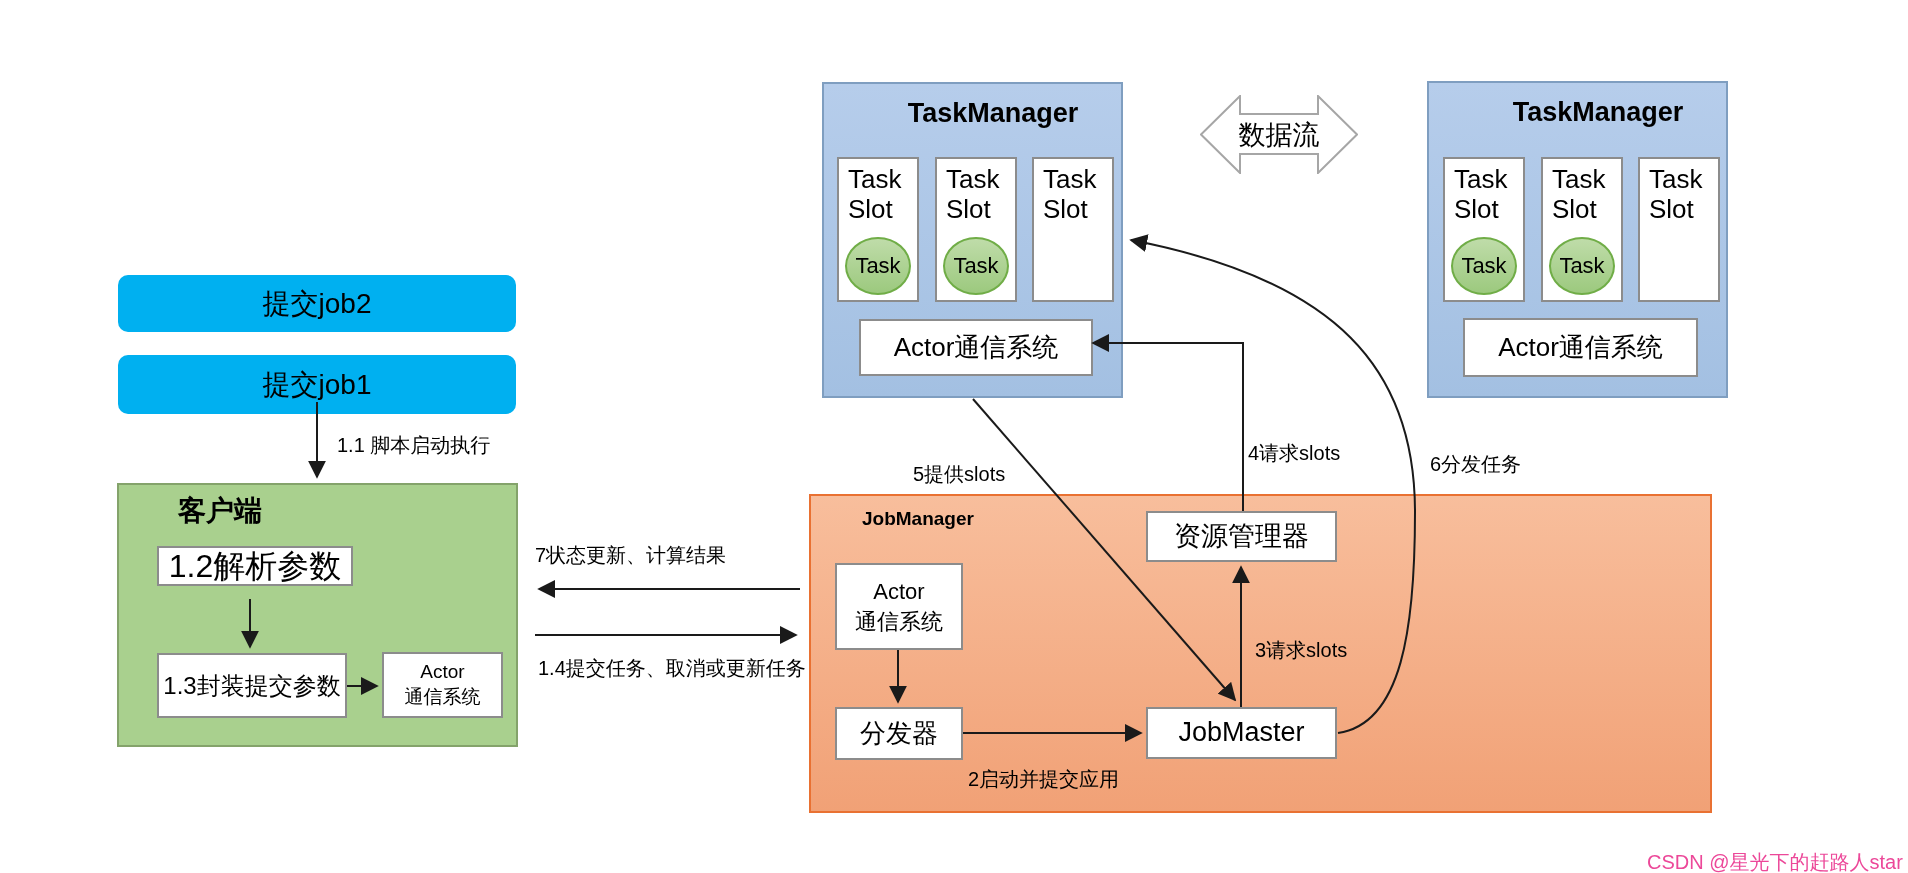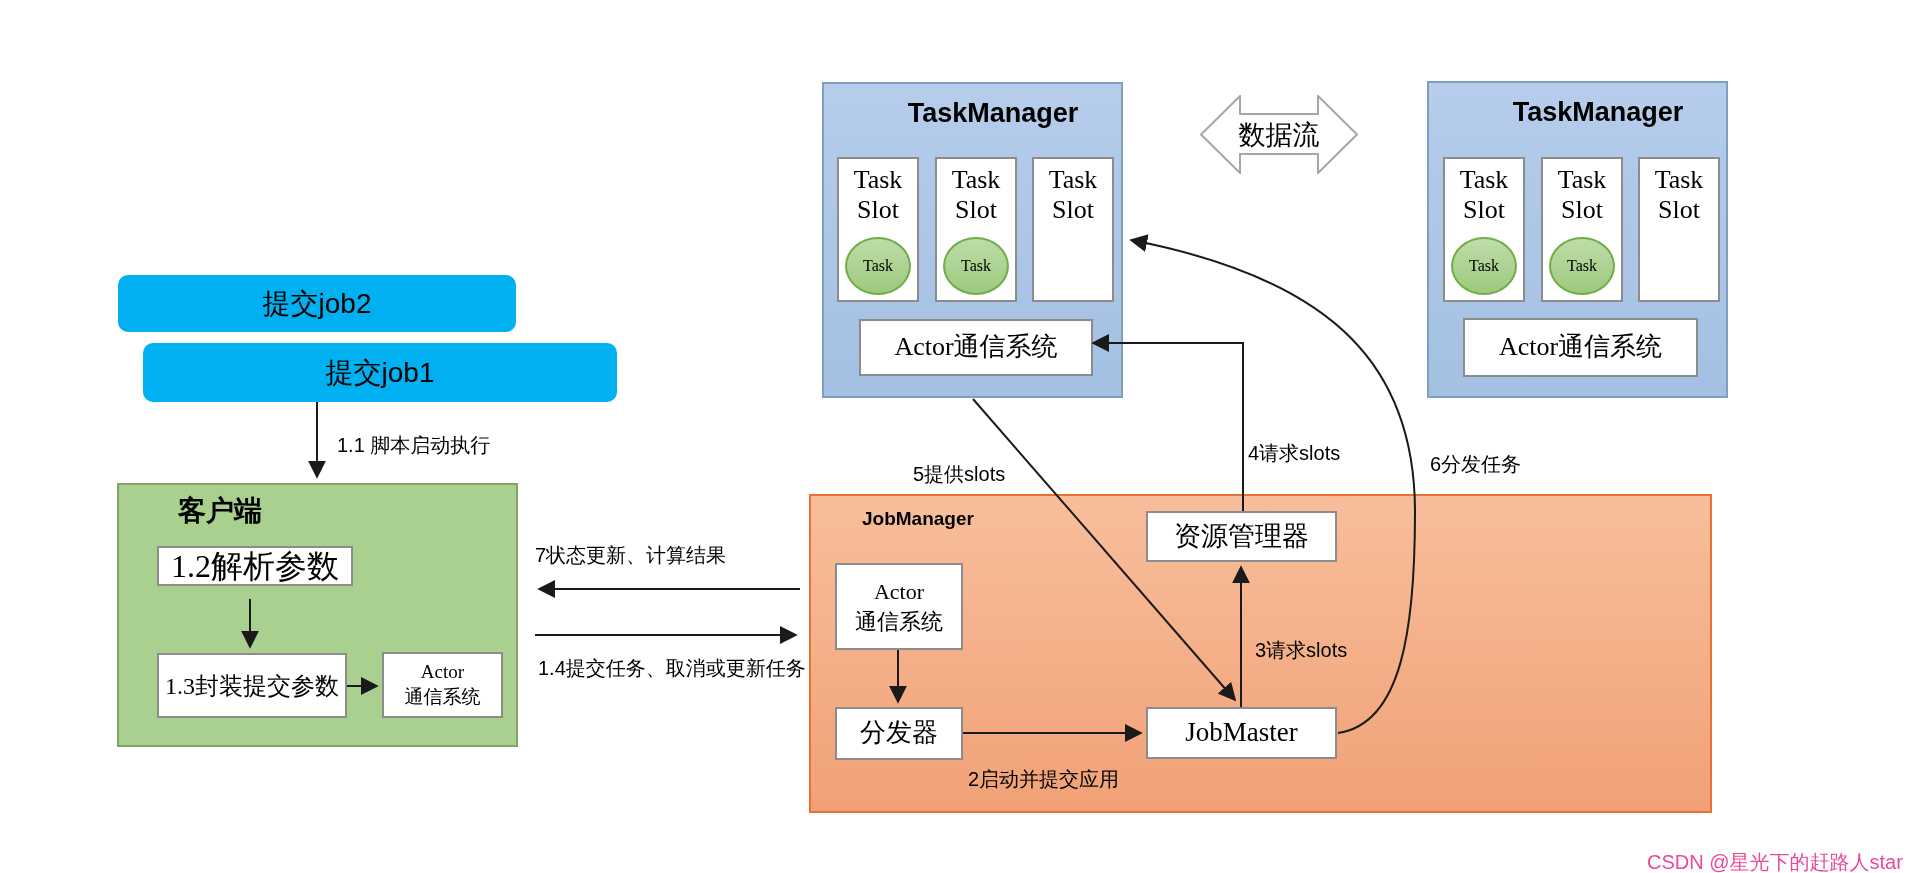--- a/index.html
+++ b/index.html
@@ -23,47 +23,47 @@
   }
   .jobmanager{
     background:linear-gradient(180deg,#F8BE9C 0%,#F1A176 100%);
     border:2px solid #E97132;
   }
   .box-title{font-weight:bold;color:#000;padding-left:41px;}
   
   .wbox{
     background:#ffffff;border:2px solid #8C8C8C;
     display:flex;flex-direction:column;align-items:center;justify-content:center;
-    text-align:center;color:#000;line-height:1.25;font-family:Liberation Serif, serif;
+    text-align:left;color:#000;line-height:1.25;
   }
   .slot{justify-content:flex-start;padding-top:6px;font-size:26px;line-height:1.15;position:absolute;}
   .task-ellipse{
     position:absolute;left:50%;bottom:5px;transform:translateX(-50%);
     width:66px;height:58px;border-radius:50%;
     background:linear-gradient(180deg,#BFDCA9 0%,#9CC97E 100%);
     border:2px solid #70AD47;display:flex;align-items:center;justify-content:center;
-    font-size:16px;color:#000;box-sizing:border-box;
+    font-size:22px;color:#000;box-sizing:border-box;
   }
   .flow-label{position:absolute;font-size:20px;color:#000;white-space:nowrap;}
   .watermark{position:absolute;font-size:20px;color:#ec4899;white-space:nowrap;margin-top:8px;}
   svg.connectors{position:absolute;left:0;top:0;pointer-events:none;}
   .df-text{
     position:absolute;left:0;top:0;width:100%;height:100%;
     display:flex;align-items:center;justify-content:center;font-size:27px;color:#000;
   }
 </style>
 </head>
 <body>
 
 <div class="stage">
 
   <div class="abs btn-cyan" style="left:118px;top:275px;width:398px;height:57px;">
     <span>提交job2</span>
   </div>
-  <div class="abs btn-cyan" style="left:118px;top:343px;width:474px;height:59px;margin-left:25px;">
+  <div class="abs btn-cyan" style="left:118px;top:355px;width:398px;height:59px;">
     <span>提交job1</span>
   </div>
 
   <div class="abs client" style="left:117px;top:483px;width:401px;height:264px;">
     <div class="abs box-title" style="left:18px;top:7px;font-size:28px;">客户端</div>
   </div>
   <div class="abs wbox" style="left:157px;top:546px;width:196px;height:40px;font-size:32px;">
     <span>1.2解析参数</span>
   </div>
   <div class="abs wbox" style="left:157px;top:653px;width:190px;height:65px;font-size:24px;">

